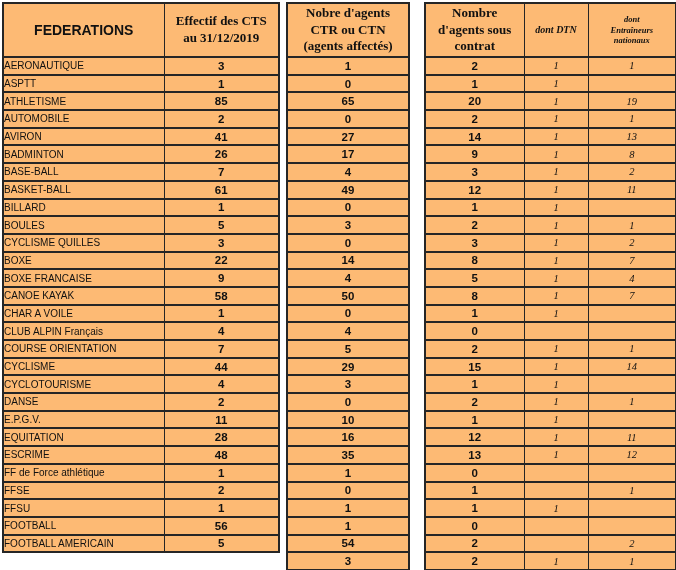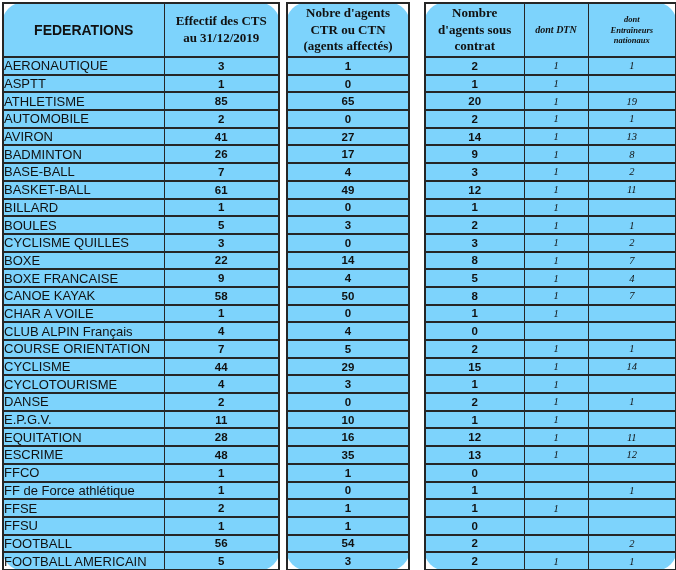--- a/index.html
+++ b/index.html
@@ -2,22 +2,21 @@
 <html><head>
 <meta charset="utf-8">
 <style>
   html,body { margin:0; padding:0; background:#ffffff; }
   .canvas {
     position:relative; width:676px; height:570px; background:#ffffff;
     overflow:hidden; font-family:"Liberation Sans", sans-serif; color:#1a1a1a;
   }
   table.block {
     position:absolute; top:2px; border-collapse:collapse; table-layout:fixed;
-    background:#7dd3fc;
-    border-radius:22px;
+    background:#fdba74;
   }
   table.block, table.block th, table.block td { border:1px solid #262626; }
   table.block th, table.block td {
     border-top-width:2px; border-bottom-width:2px; padding:0; overflow:hidden;
   }
   table.block { border-width:2px; }
   .block1 { left:2px;   width:276px; }
   .block2 { left:286px; width:122px; }
   .block3 { left:424px; width:251px; }
   thead th { height:52px; vertical-align:middle; }
@@ -29,21 +28,21 @@
   .serif-head {
     font-family:"Liberation Serif", serif; font-weight:700; font-size:13px;
     text-align:center; white-space:pre-line; line-height:1.3; color:#111;
   }
   .ital-head {
     font-family:"Liberation Serif", serif; font-style:italic; font-size:10px;
     text-align:center; white-space:pre-line; line-height:1.25; color:#111;
   }
   .ital-head.small { font-size:8.5px; }
   .fed-name {
-    font-family:"Liberation Sans", sans-serif; font-size:13px;
+    font-family:"Liberation Sans", sans-serif; font-size:10px;
     text-align:left; padding-left:3px; white-space:nowrap; color:#111;
   }
   .num {
     font-family:"Liberation Sans", sans-serif; font-weight:700; font-size:11.5px;
     text-align:center; color:#111;
   }
   .ital-val {
     font-family:"Liberation Serif", serif; font-style:italic; font-size:10.5px;
     text-align:center; color:#111;
   }
@@ -150,24 +149,20 @@
           <td class="fed-name">E.P.G.V.</td>
           <td class="num">11</td>
         </tr>
         <tr>
           <td class="fed-name">EQUITATION</td>
           <td class="num">28</td>
         </tr>
         <tr>
           <td class="fed-name">ESCRIME</td>
           <td class="num">48</td>
-        </tr>
-        <tr>
-          <td class="fed-name">FFCO</td>
-          <td class="num">1</td>
         </tr>
         <tr>
           <td class="fed-name">FF de Force athlétique</td>
           <td class="num">1</td>
         </tr>
         <tr>
           <td class="fed-name">FFSE</td>
           <td class="num">2</td>
         </tr>
         <tr>

